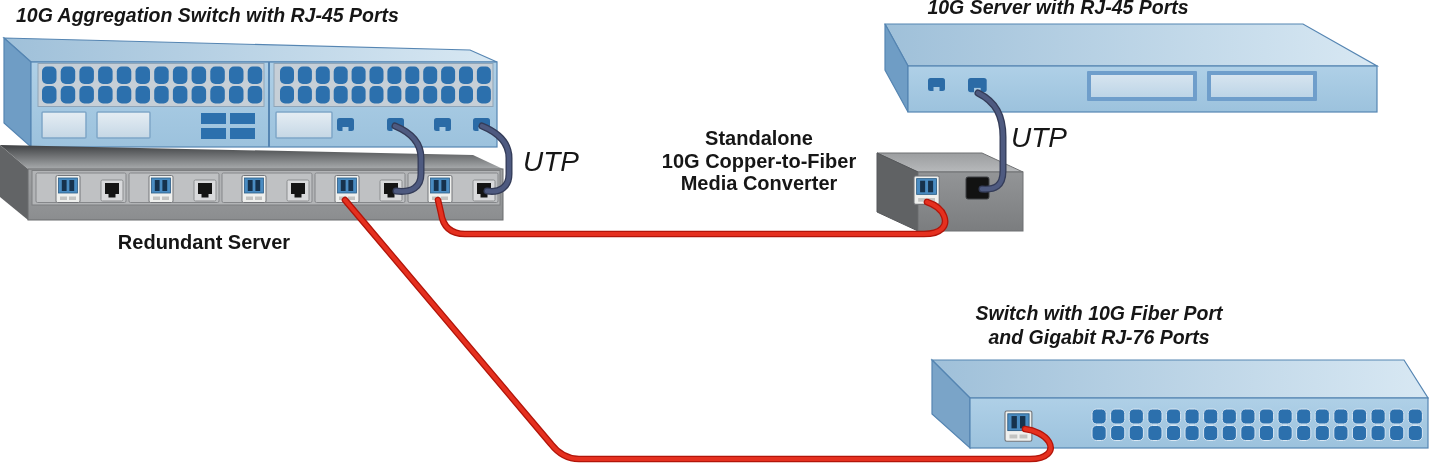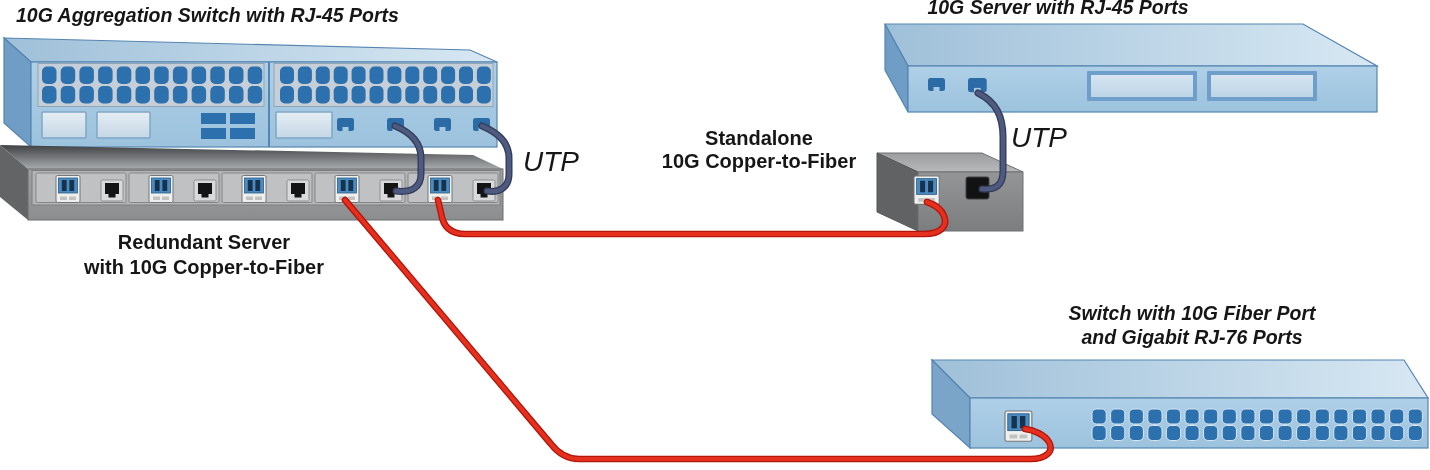--- a/index.html
+++ b/index.html
@@ -262,29 +262,29 @@
     </g>
   </g>
 </svg>
 
 <div class="lbl title" style="left:16px;top:5px;width:440px;">10G Aggregation Switch with RJ-45 Ports</div>
 
 <div class="lbl title center" style="left:880px;top:-3px;width:356px;">10G Server with RJ-45 Ports</div>
 
 <div class="lbl blabel" style="left:34px;top:230px;width:340px;">
   <div>Redundant Server</div>
-  <div>with 10G Copper-to-Fiber</div>
 </div>
 
 <div class="lbl blabel" style="left:618px;top:127px;width:282px;line-height:22.5px;">
   <div>Standalone</div>
   <div>10G Copper-to-Fiber</div>
-</div>
-
-<div class="lbl title center" style="left:1015px;top:301px;width:354px;line-height:24px;">
+  <div>Media Converter</div>
+</div>
+
+<div class="lbl title center" style="left:922px;top:301px;width:354px;line-height:24px;">
   <div>Switch with 10G Fiber Port</div>
   <div>and Gigabit RJ-76 Ports</div>
 </div>
 
 <div class="lbl utp" style="left:523px;top:150px;">UTP</div>
 
 <div class="lbl utp" style="left:1011px;top:126px;">UTP</div>
 
 </div>
 

